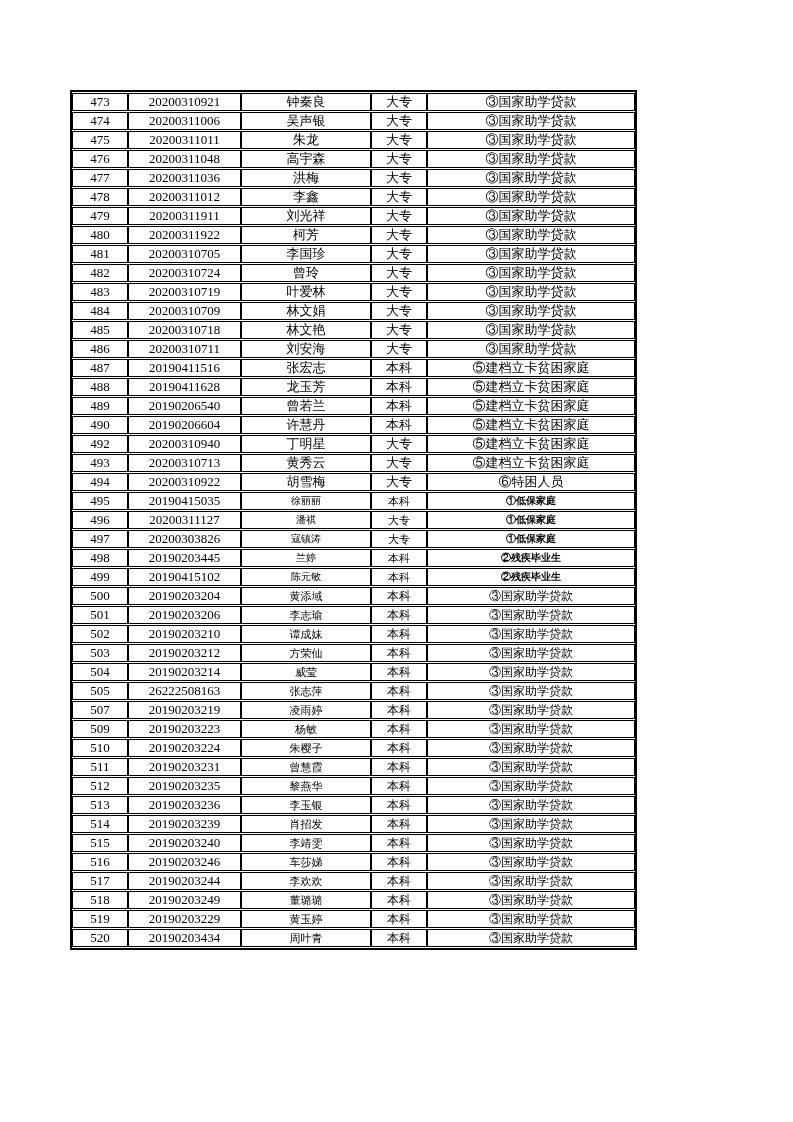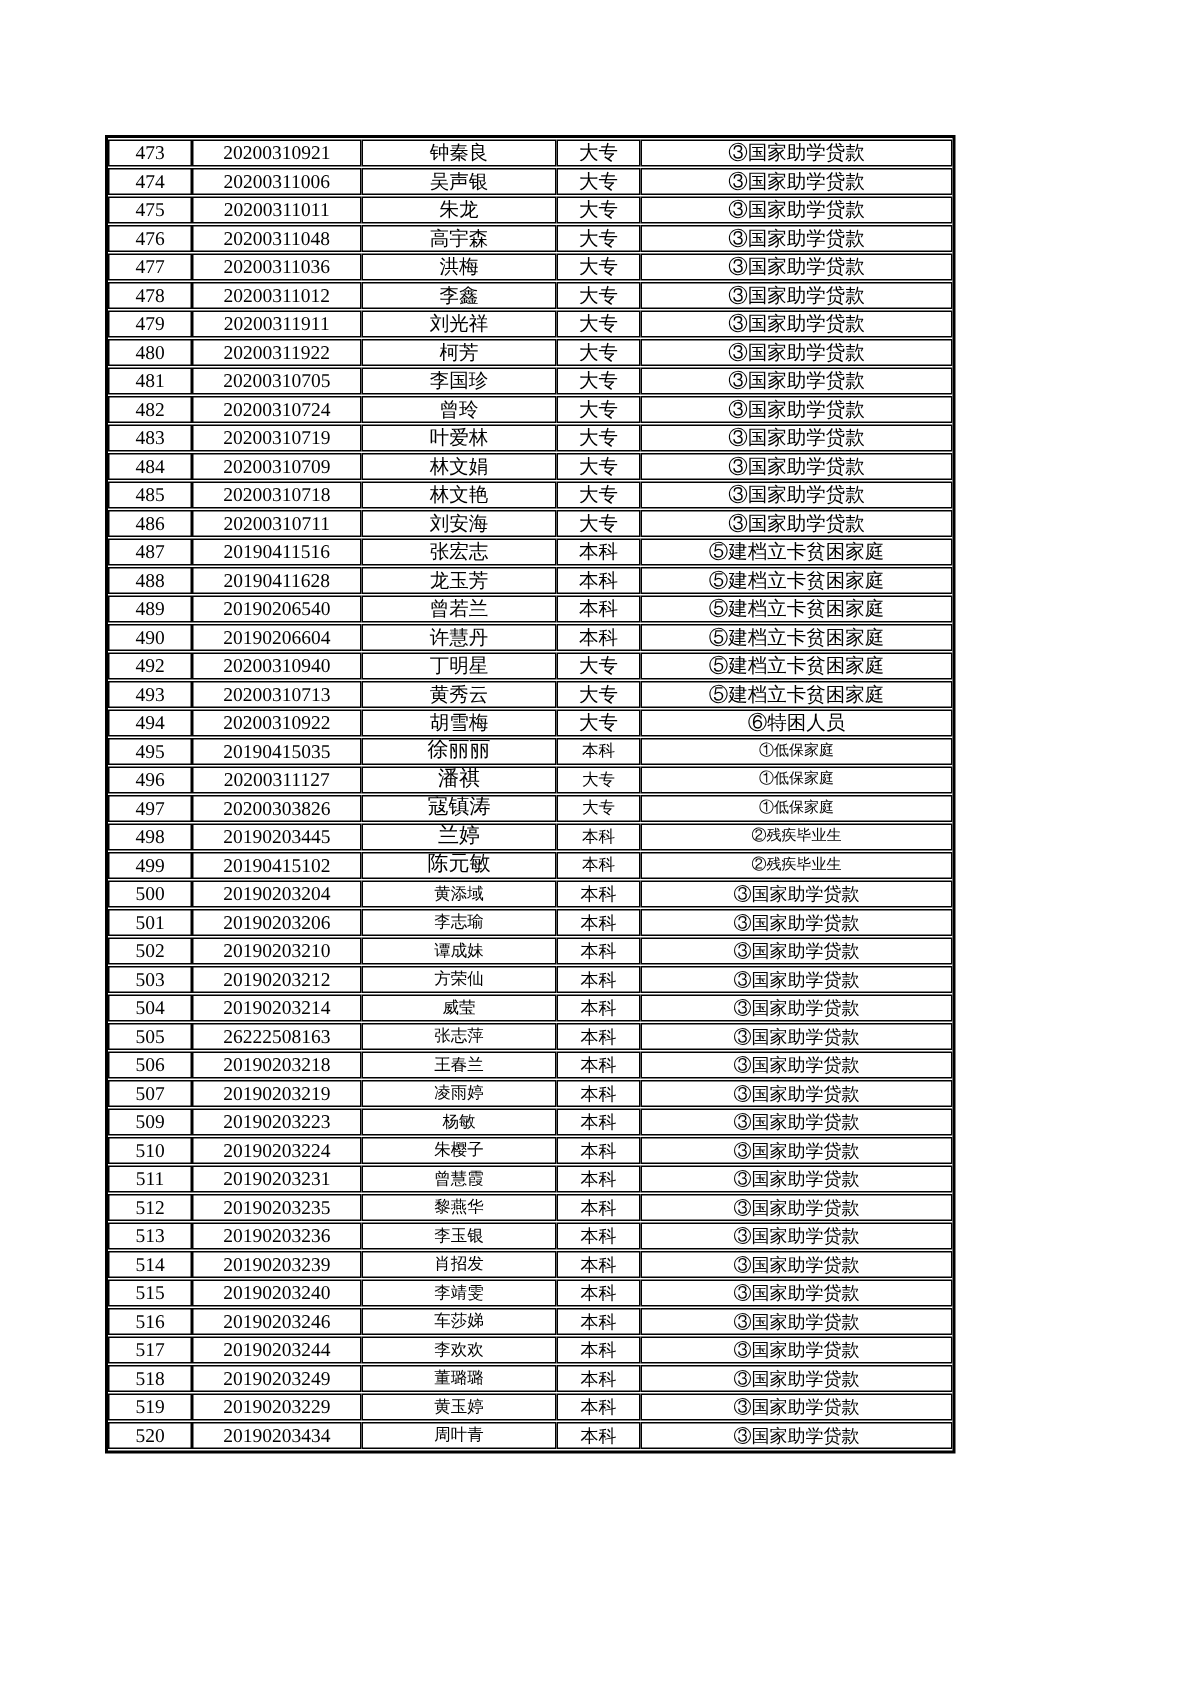--- a/index.html
+++ b/index.html
@@ -37,22 +37,22 @@
     overflow: hidden;
     background: #ffffff;
   }
   td.c-no     { width: 54px;  }
   td.c-id     { width: 111px; }
   td.c-name   { width: 128px; }
   td.c-degree { width: 54px;  }
   td.c-cat    { width: 206px; }
 
   
-  tr.size-s td.c-name   { font-size: 14px; }
-  tr.size-s td.c-cat    { font-size: 10px; }
+  tr.size-s td.c-name   { font-size: 10px; }
+  tr.size-s td.c-cat    { font-size: 10px; font-weight: bold; }
   tr.size-s td.c-degree { font-size: 11px; }
 
   
   tr.size-m td.c-name   { font-size: 11px; margin-left: 36px; }
   tr.size-m td.c-cat    { font-size: 12px; }
   tr.size-m td.c-degree { font-size: 12px; }
 </style>
 </head>
 <body>
 
@@ -277,27 +277,20 @@
     <td class="c-cat">③国家助学贷款</td>
   </tr>
         <tr class="size-m">
     <td class="c-no">505</td>
     <td class="c-id">26222508163</td>
     <td class="c-name">张志萍</td>
     <td class="c-degree">本科</td>
     <td class="c-cat">③国家助学贷款</td>
   </tr>
         <tr class="size-m">
-    <td class="c-no">506</td>
-    <td class="c-id">20190203218</td>
-    <td class="c-name">王春兰</td>
-    <td class="c-degree">本科</td>
-    <td class="c-cat">③国家助学贷款</td>
-  </tr>
-        <tr class="size-m">
     <td class="c-no">507</td>
     <td class="c-id">20190203219</td>
     <td class="c-name">凌雨婷</td>
     <td class="c-degree">本科</td>
     <td class="c-cat">③国家助学贷款</td>
   </tr>
         <tr class="size-m">
     <td class="c-no">509</td>
     <td class="c-id">20190203223</td>
     <td class="c-name">杨敏</td>

